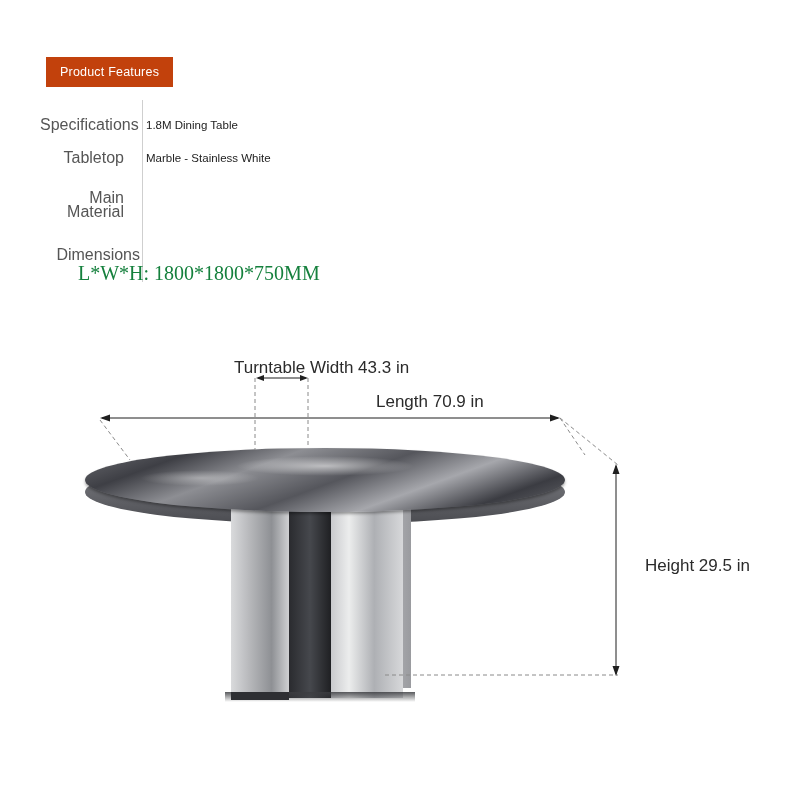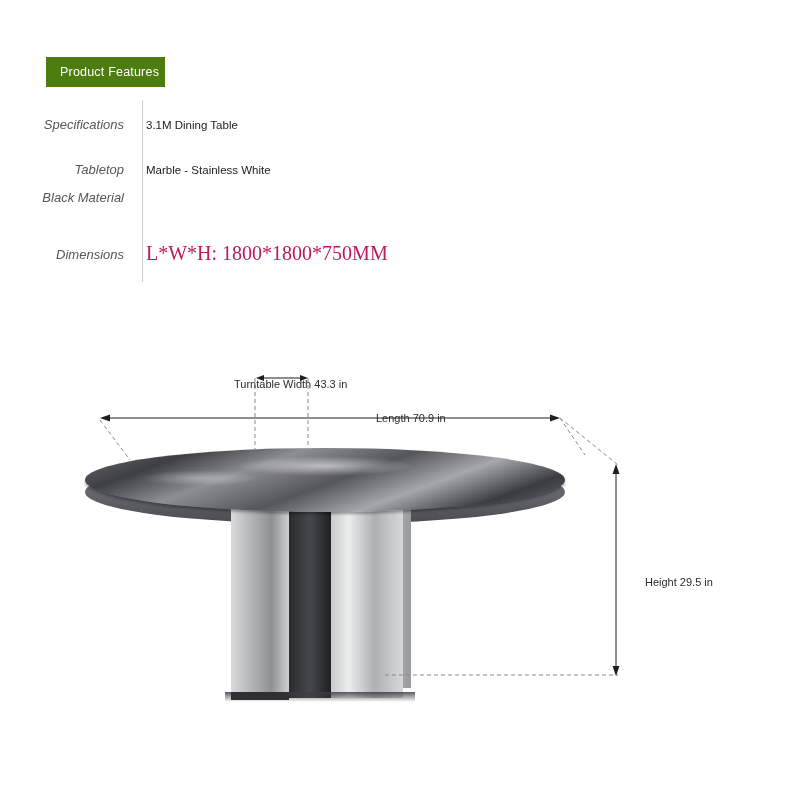--- a/index.html
+++ b/index.html
@@ -14,25 +14,25 @@
     color: #333333;
     position: relative;
     overflow: hidden;
   }
 
   
   .badge {
     position: absolute;
     left: 46px;
     top: 57px;
-    background: #4d7c0f;
+    background: #c2410c;
     color: #ffffff;
     font-size: 12.5px;
     letter-spacing: 0.2px;
-    padding: 8px 6px 8px 14px;
+    padding: 8px 14px 8px 14px;
     box-sizing: border-box;
     height: 30px;
     line-height: 14px;
     white-space: nowrap;
   }
 
   
   .spec-block {
     position: absolute;
     left: 40px;
@@ -48,62 +48,60 @@
     background: #cfcfcf;
   }
   .spec-row {
     position: absolute;
     display: flex;
     align-items: flex-start;
   }
   .spec-label {
     width: 84px;
     text-align: right;
-    font-size: 13px;
+    font-size: 16px;
     color: #555555;
     line-height: 14px;
     padding-right: 0px;
-    font-style: italic;
   }
   .spec-value {
     margin-left: 22px;
     font-size: 11.5px;
     color: #222222;
     line-height: 14px;
     max-width: 180px;
   }
   .row-1 { top: 18px; left: 0; }
-  .row-2 { top: 63px; left: 0; align-items: flex-end; }
+  .row-2 { top: 51px; left: 0; align-items: flex-end; }
   .row-3 { top: 91px; left: 0; }
-  .row-4 { top: 142px; left: 0; }
+  .row-4 { top: 142px; left: 16px; flex-direction: column; }
 
   .row-4 .spec-label { padding-top: 6px; }
   .dims-value {
     margin-left: 22px;
     font-family: "Liberation Serif", serif;
     font-size: 20px;
-    color: #be185d;
+    color: #15803d;
     line-height: 22px;
     white-space: nowrap;
   }
 
   
   .diagram {
     position: absolute;
     left: 0;
     top: 330px;
     width: 800px;
     height: 420px;
   }
   .dim-text {
     position: absolute;
-    font-size: 11px;
+    font-size: 17px;
     color: #2b2b2b;
     white-space: nowrap;
-    margin-top: 20px;
   }
   .turntable-text { left: 234px; top: 28px; }
   .length-text    { left: 376px; top: 62px; }
   .height-text    { left: 622px; top: 226px; padding-left: 23px; }
 
   svg.overlay {
     position: absolute;
     left: 0; top: 0;
     width: 800px; height: 420px;
   }
@@ -208,30 +206,30 @@
 </head>
 <body>
 
 <div class="badge">Product Features</div>
 
 <div class="spec-block">
   <div class="spec-rule"></div>
 
   <div class="spec-row row-1">
     <div class="spec-label">Specifications</div>
-    <div class="spec-value">3.1M Dining Table</div>
+    <div class="spec-value">1.8M Dining Table</div>
   </div>
 
   <div class="spec-row row-2">
     <div class="spec-label">Tabletop</div>
     <div class="spec-value">Marble - Stainless White</div>
   </div>
 
   <div class="spec-row row-3">
-    <div class="spec-label">Black Material</div>
+    <div class="spec-label">Main Material</div>
   </div>
 
   <div class="spec-row row-4">
     <div class="spec-label">Dimensions</div>
     <div class="dims-value">L*W*H: 1800*1800*750MM</div>
   </div>
 </div>
 
 <div class="diagram">
 

